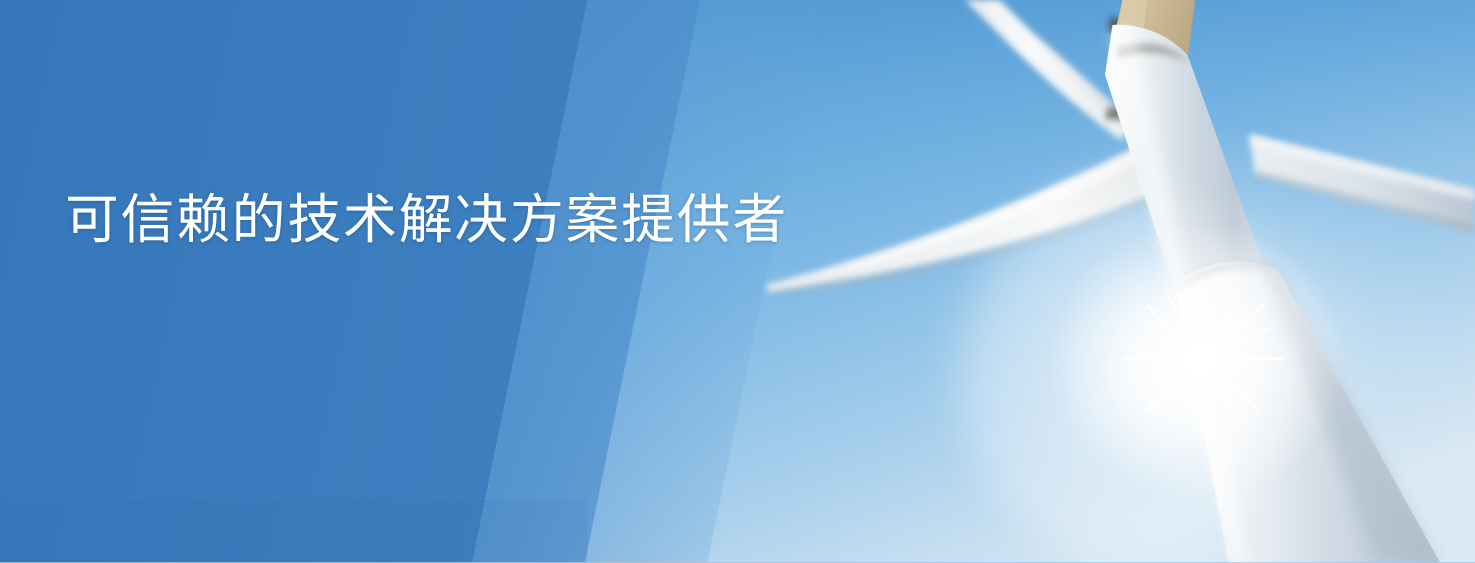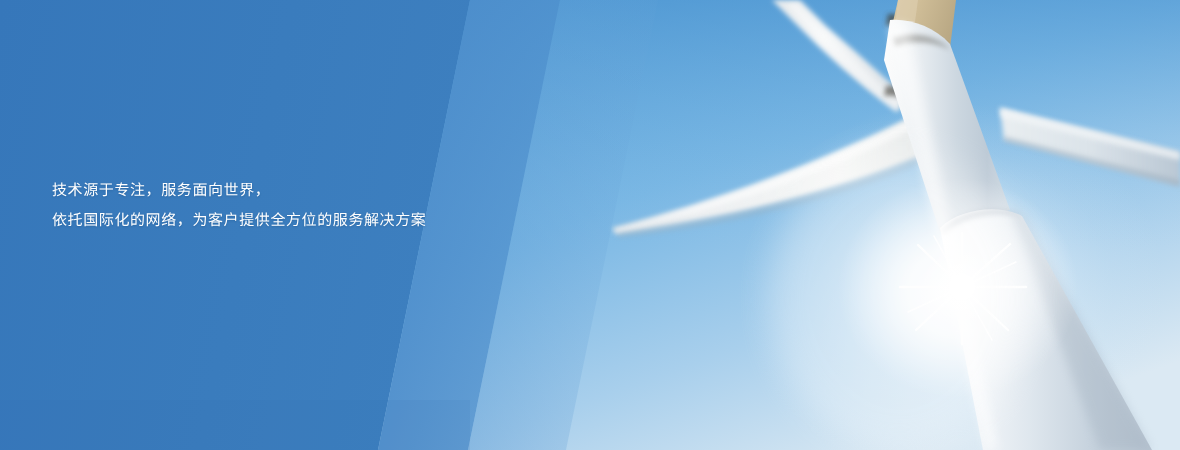--- a/index.html
+++ b/index.html
@@ -269,20 +269,17 @@
 
       <polygon points="0,0 470,0 378,450 0,450" fill="url(#wedgeMain)"></polygon>
       <polygon points="470,0 560,0 468,450 378,450" fill="url(#wedgeSecond)"></polygon>
       <polygon points="560,0 658,0 566,450 468,450" fill="url(#wedgeThird)"></polygon>
 
       <rect x="0" y="400" width="470" height="50" fill="#2f6ead" opacity="0.10"></rect>
     </svg>
   </div>
 
   <div class="text-block">
-
-    <div class="subline-wrap">
-      <p class="subline">技术源于专注，服务面向世界，</p>
-      <p class="subline">依托国际化的网络，为客户提供全方位的服务解决方案</p>
-    </div>
+    <h1 class="headline">可信赖的技术解决方案提供者</h1>
+
   </div>
 
 </div>
 
 </body></html>

